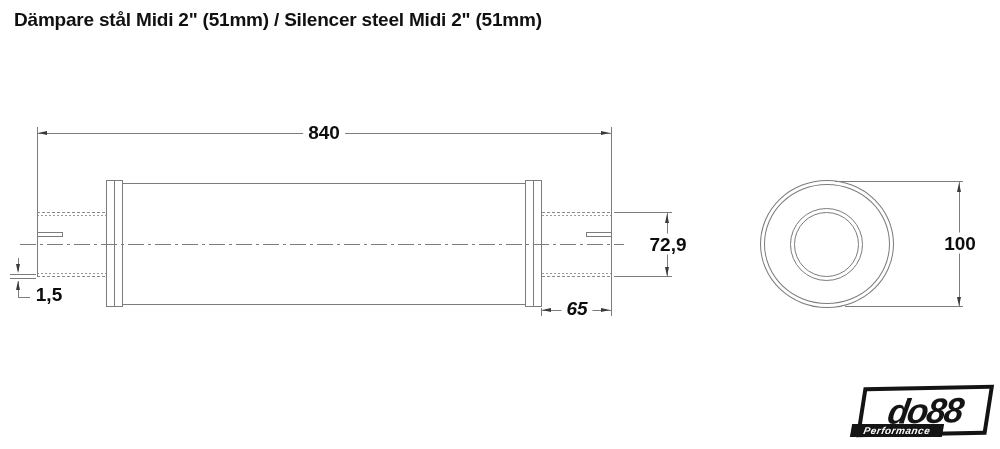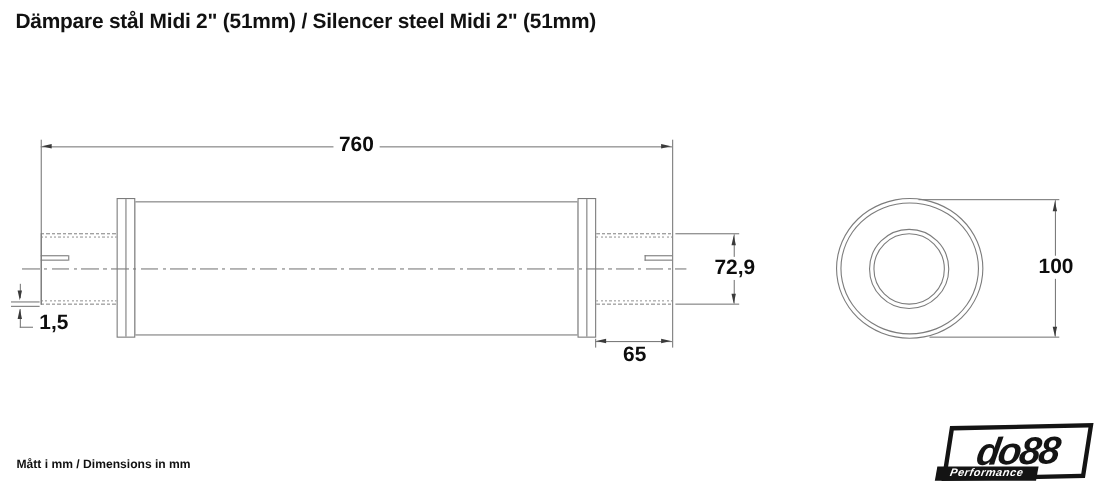--- a/index.html
+++ b/index.html
@@ -47,21 +47,21 @@
 
   <div class="title">Dämpare stål Midi 2" (51mm) / Silencer steel Midi 2" (51mm)</div>
 
   <div>
 
     <div class="vl" style="left:37px;top:127px;height:150px;"></div>
     <div class="vl" style="left:611px;top:127px;height:189px;"></div>
     <div class="hl" style="left:37px;top:133px;width:574px;"></div>
     <div class="arr arr-l" style="left:38px;top:131px;"></div>
     <div class="arr arr-r" style="left:601px;top:131px;"></div>
-    <div class="dimlab" style="left:324px;top:132px;">760</div>
+    <div class="dimlab" style="left:324px;top:132px;">840</div>
 
     <div class="rect" style="left:122px;top:183px;width:404px;height:122px;"></div>
 
     <div class="rect" style="left:106px;top:180px;width:17px;height:127px;"></div>
     <div class="vl" style="left:114px;top:181px;height:125px;"></div>
 
     <div class="rect" style="left:525px;top:180px;width:17px;height:127px;"></div>
     <div class="vl" style="left:533px;top:181px;height:125px;"></div>
 
     <div class="hl-dash" style="left:37px;top:212px;width:69px;"></div>
@@ -87,21 +87,21 @@
     <div class="hl" style="left:614px;top:276px;width:58px;"></div>
     <div class="vl" style="left:667px;top:213px;height:63px;"></div>
     <div class="arr arr-u" style="left:665px;top:214px;"></div>
     <div class="arr arr-d" style="left:665px;top:267px;"></div>
     <div class="dimlab" style="left:668px;top:244px;">72,9</div>
 
     <div class="vl" style="left:541px;top:308px;height:8px;"></div>
     <div class="hl" style="left:541px;top:310px;width:70px;"></div>
     <div class="arr arr-l" style="left:542px;top:308px;"></div>
     <div class="arr arr-r" style="left:601px;top:308px;"></div>
-    <div class="dimlab" style="left:577px;top:323px;">65</div>
+    <div class="dimlab" style="left:577px;top:308px;font-style:italic;">65</div>
 
     <div class="hl" style="left:10px;top:274px;width:26px;"></div>
     <div class="hl" style="left:10px;top:278px;width:26px;"></div>
     <div class="vl" style="left:18px;top:258px;height:13px;"></div>
     <div class="arr arr-d" style="left:16px;top:264px;"></div>
     <div class="vl" style="left:18px;top:281px;height:17px;"></div>
     <div class="arr arr-u" style="left:16px;top:281px;"></div>
     <div class="hl" style="left:18px;top:297px;width:12px;"></div>
     <div class="dimlab" style="left:49px;top:294px;">1,5</div>
   </div>
@@ -113,21 +113,20 @@
     <div class="ellipse" style="left:794px;top:212px;width:65px;height:65px;"></div>
 
     <div class="hl" style="left:835px;top:181px;width:128px;"></div>
     <div class="hl" style="left:845px;top:306px;width:118px;"></div>
     <div class="vl" style="left:959px;top:182px;height:124px;"></div>
     <div class="arr arr-u" style="left:957px;top:183px;"></div>
     <div class="arr arr-d" style="left:957px;top:297px;"></div>
     <div class="dimlab" style="left:960px;top:243px;">100</div>
   </div>
 
-  <div class="footnote">Mått i mm / Dimensions in mm</div>
 
   <div class="logo">
     <div class="logo-frame">
       <span class="logo-brand">do88</span>
     </div>
     <div class="logo-ribbon">
       <span class="logo-tag">Performance</span>
     </div>
   </div>
 

